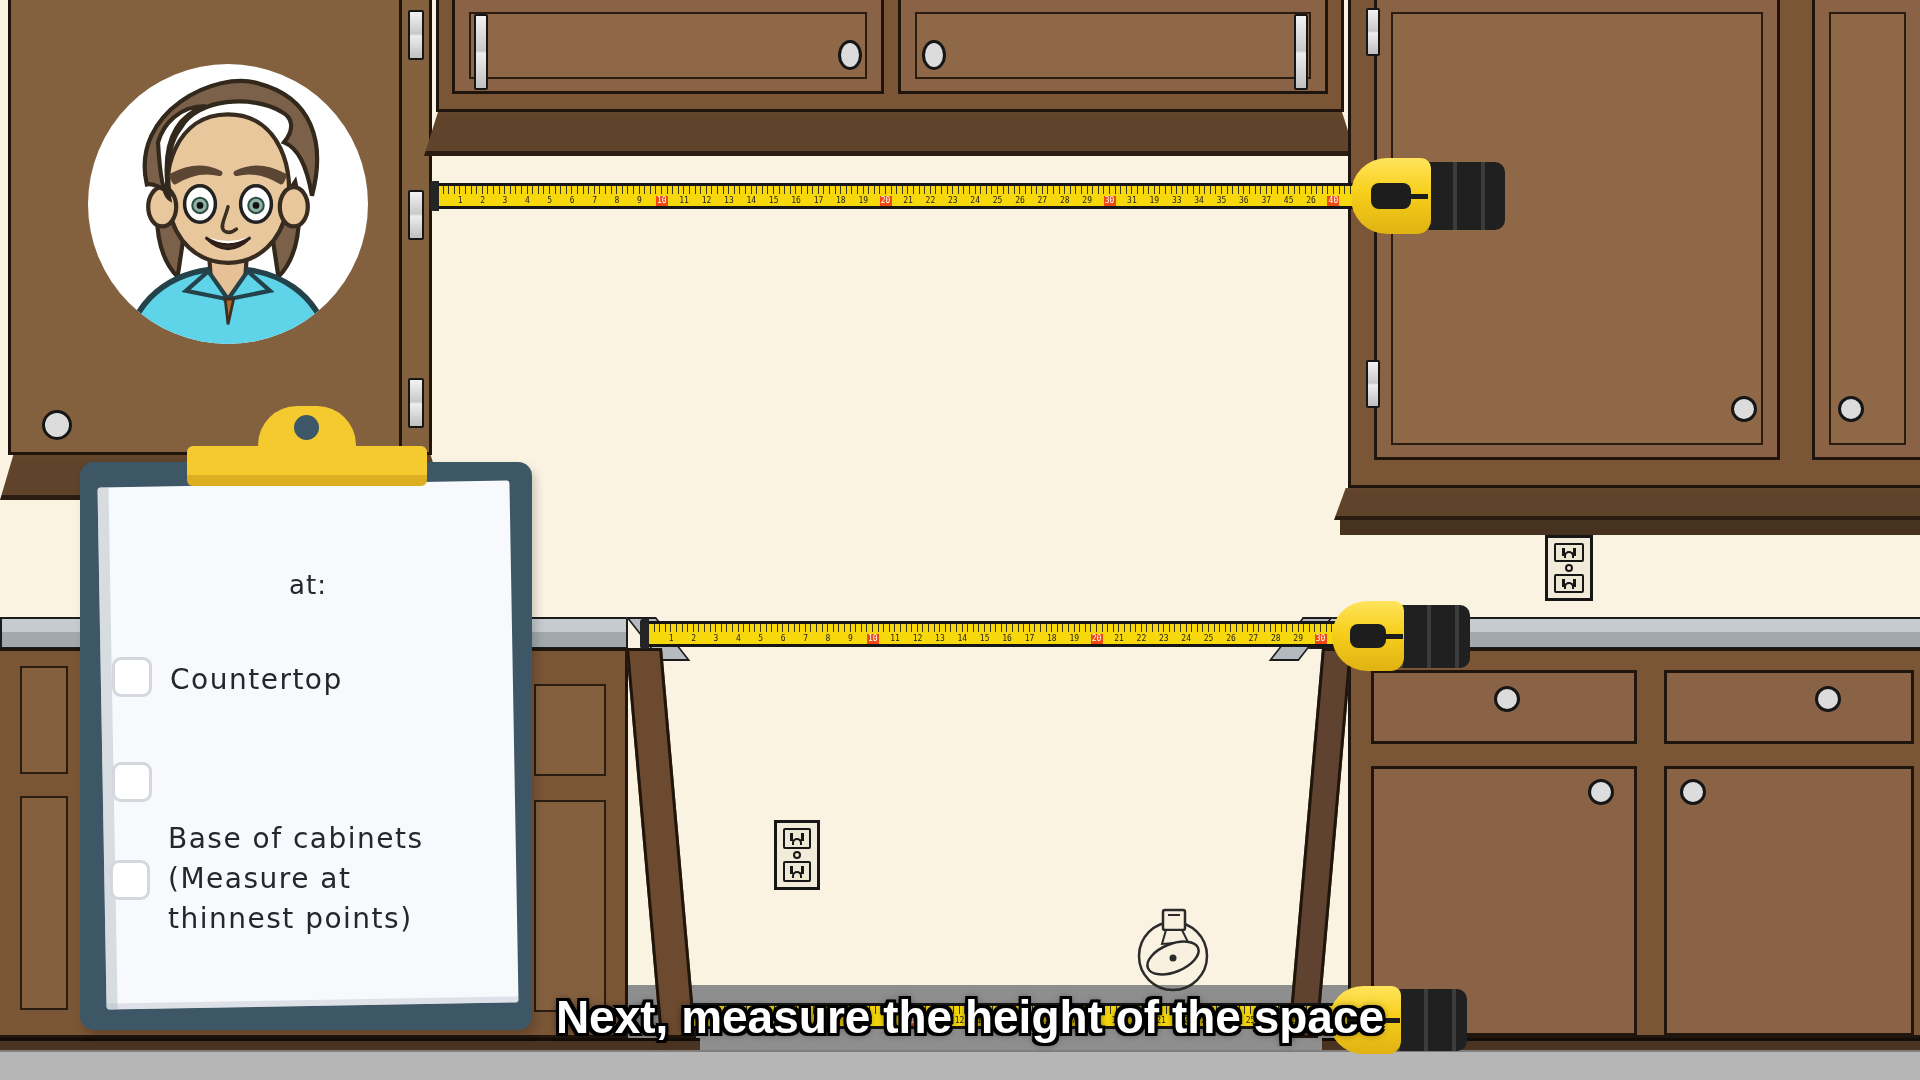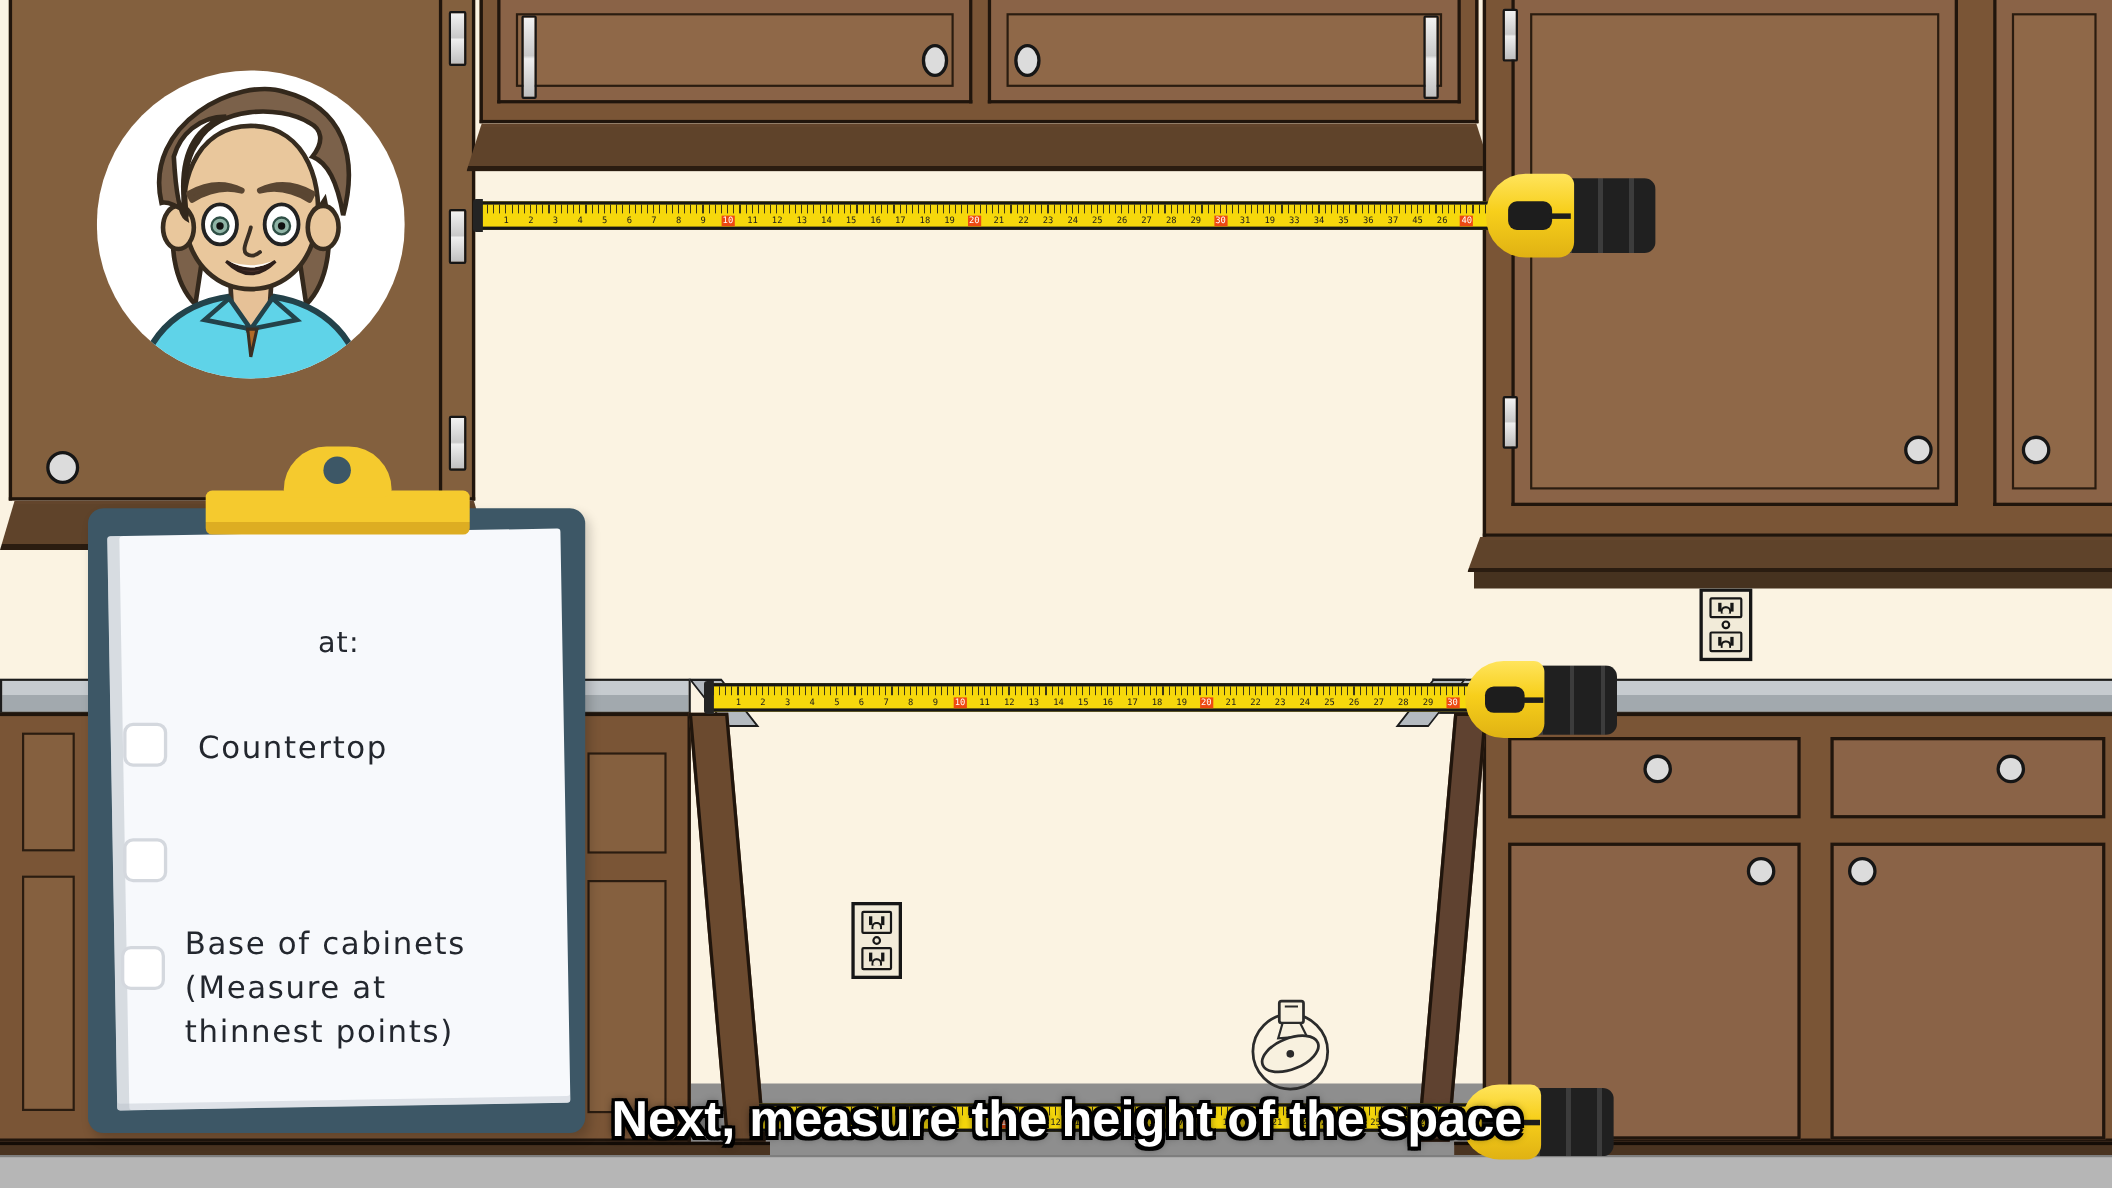--- a/index.html
+++ b/index.html
@@ -345,21 +345,21 @@
   <div class="board"></div>
   <div class="paper"></div>
   <div class="clip-tab"></div>
   <div class="clip-top">
       <div class="clip-hole"></div>
     </div>
 
   <div class="check-sub">at:</div>
 
   <div class="checkbox" style="left:112px;top:657px;"></div>
-  <div class="check-label" style="left:180px;top:660px;width:330px;">Countertop</div>
+  <div class="check-label" style="left:170px;top:660px;width:330px;">Countertop</div>
 
   <div class="checkbox" style="left:112px;top:762px;"></div>
 
   <div class="checkbox" style="left:110px;top:860px;"></div>
-  <div class="check-label" style="left:168px;top:838px;width:270px;">Base of cabinets (Measure at thinnest points)</div>
+  <div class="check-label" style="left:168px;top:819px;width:270px;">Base of cabinets (Measure at thinnest points)</div>
 
   <div class="caption">Next, measure the height of the space</div>
 </div>
 
 </body></html>

